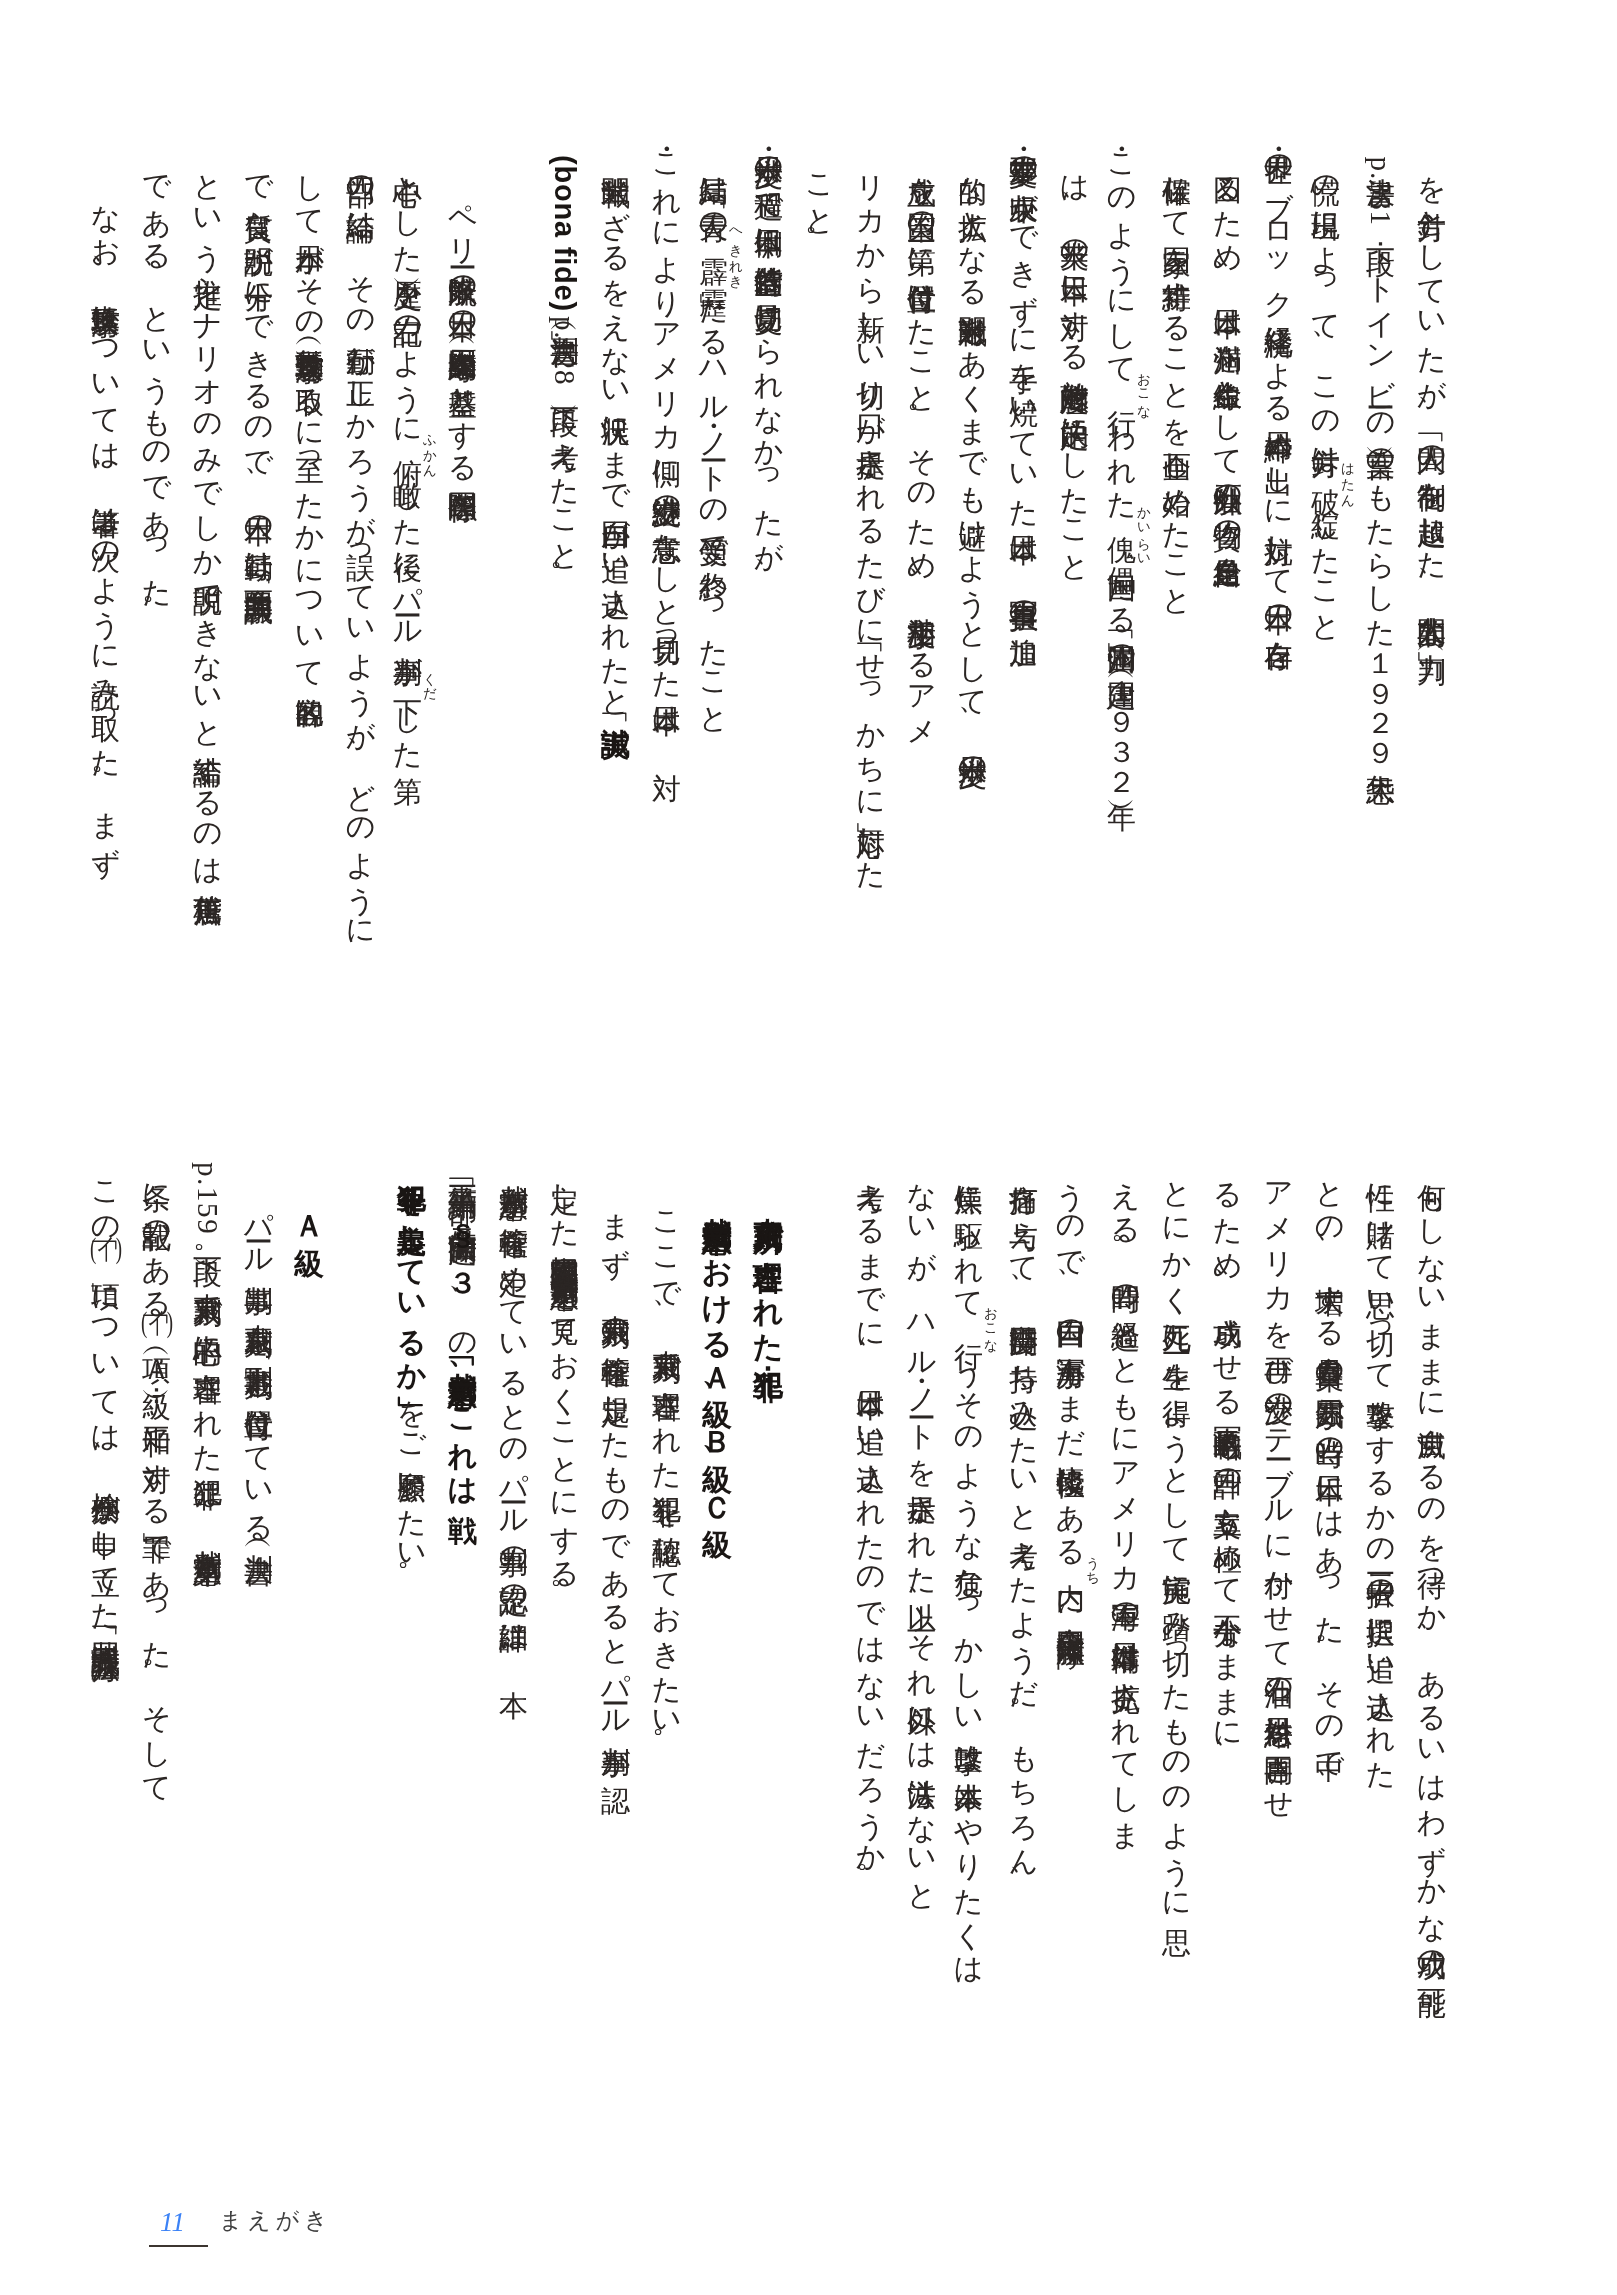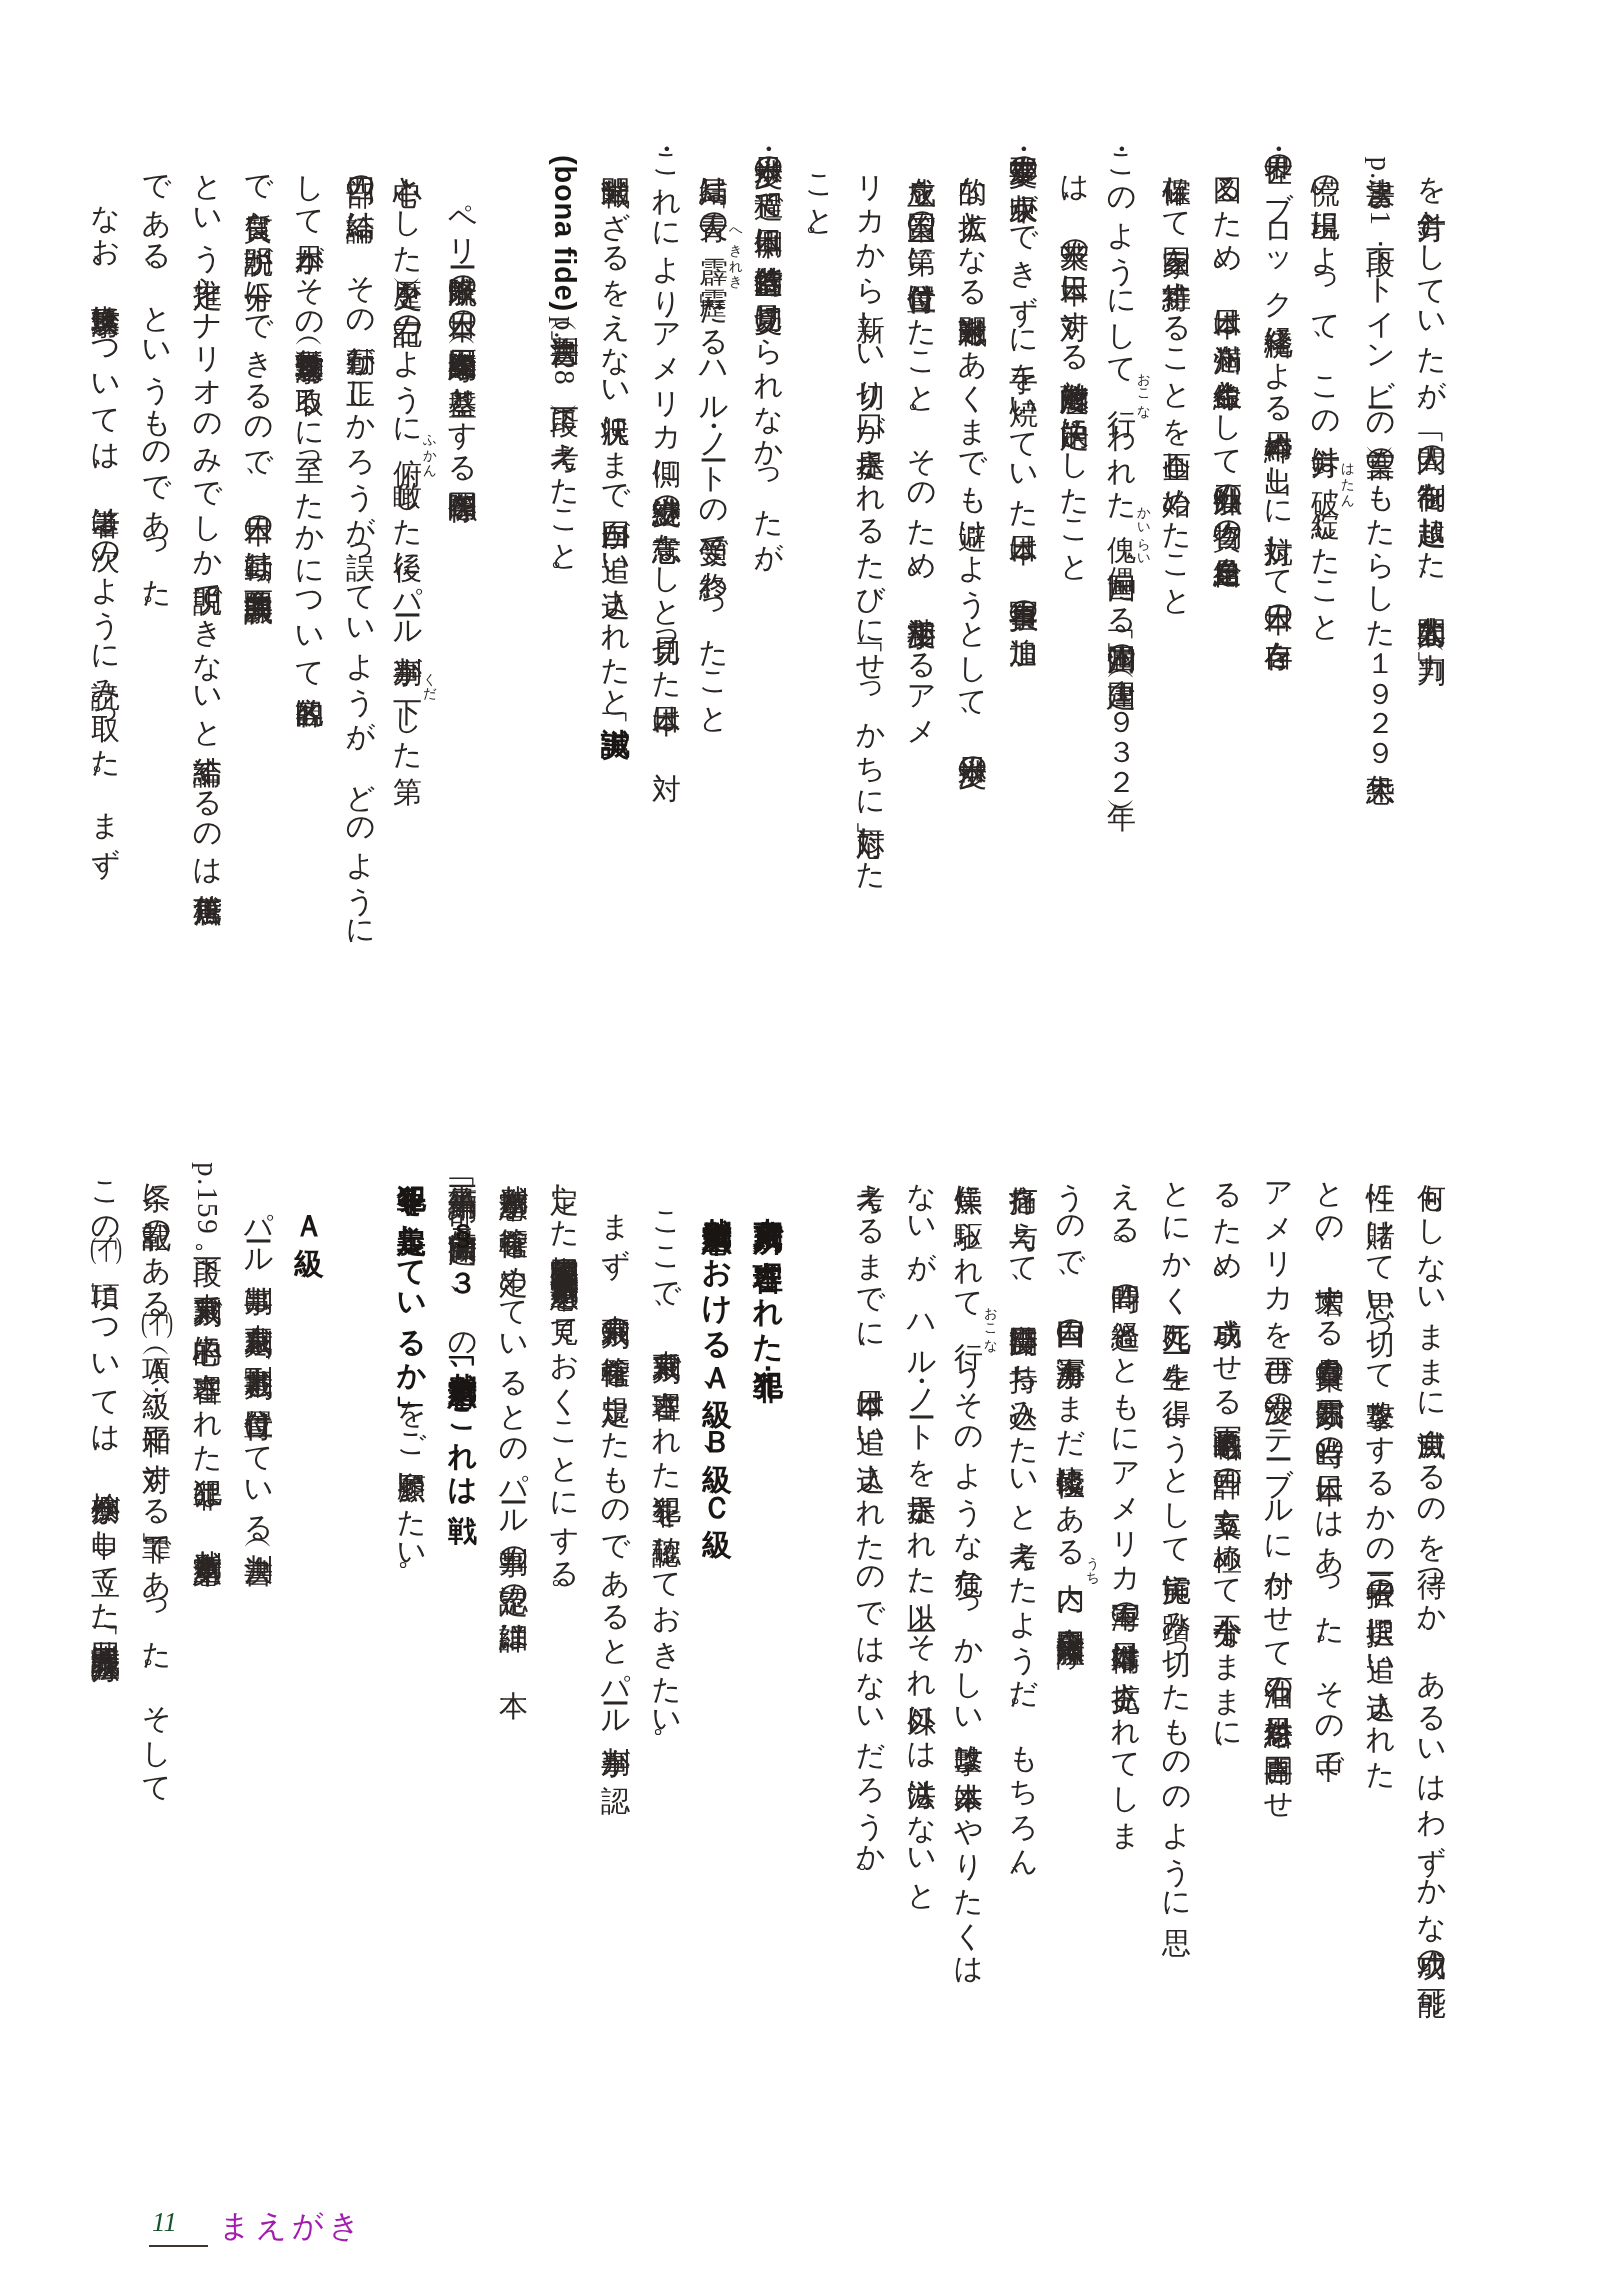--- a/index.html
+++ b/index.html
@@ -34,31 +34,31 @@
   .b,.col-heading{
     font-family:"Liberation Sans","DejaVu Sans",sans-serif;
     font-weight:700;
     color:#1a1614;
   }
   .col-heading{font-size:30px;}
   ruby{ruby-position:over;}
   ruby rt{font-size:13.5px;letter-spacing:0;font-weight:400;font-family:"Liberation Serif","DejaVu Serif",serif;}
   .tcy{text-combine-upright:all;}
   .footer-pagenum{
-    position:absolute;left:152px;top:2207px;
-    font-size:27px;font-style:italic;color:#14532d;
+    position:absolute;left:160px;top:2207px;
+    font-size:27px;font-style:italic;color:#3b82f6;
     font-family:"Liberation Serif","DejaVu Serif",serif;
   }
   .footer-rule{
     position:absolute;left:149px;top:2245px;
     width:59px;height:1.6px;background:#3c3530;
   }
   .footer-title{
     position:absolute;left:219px;top:2205px;
-    font-size:31px;letter-spacing:4.8px;color:#a21caf;
+    font-size:23px;letter-spacing:4.8px;color:#404040;
   }
 </style>
 </head>
 <body>
 
 <div class="page">
   <section id="top-block" class="block">
       <div class="col"><span>を方針としていたが、「人間の制御を超越した、非人間的な力」（判</span></div>
       <div class="col"><span>決書p.381下段：トインビーの言葉）のもたらした１９２９年大恐</span></div>
       <div class="col"><span>慌の出現によって、この方針は</span><ruby>破綻<rt>はたん</rt></ruby><span>したこと</span></div>

